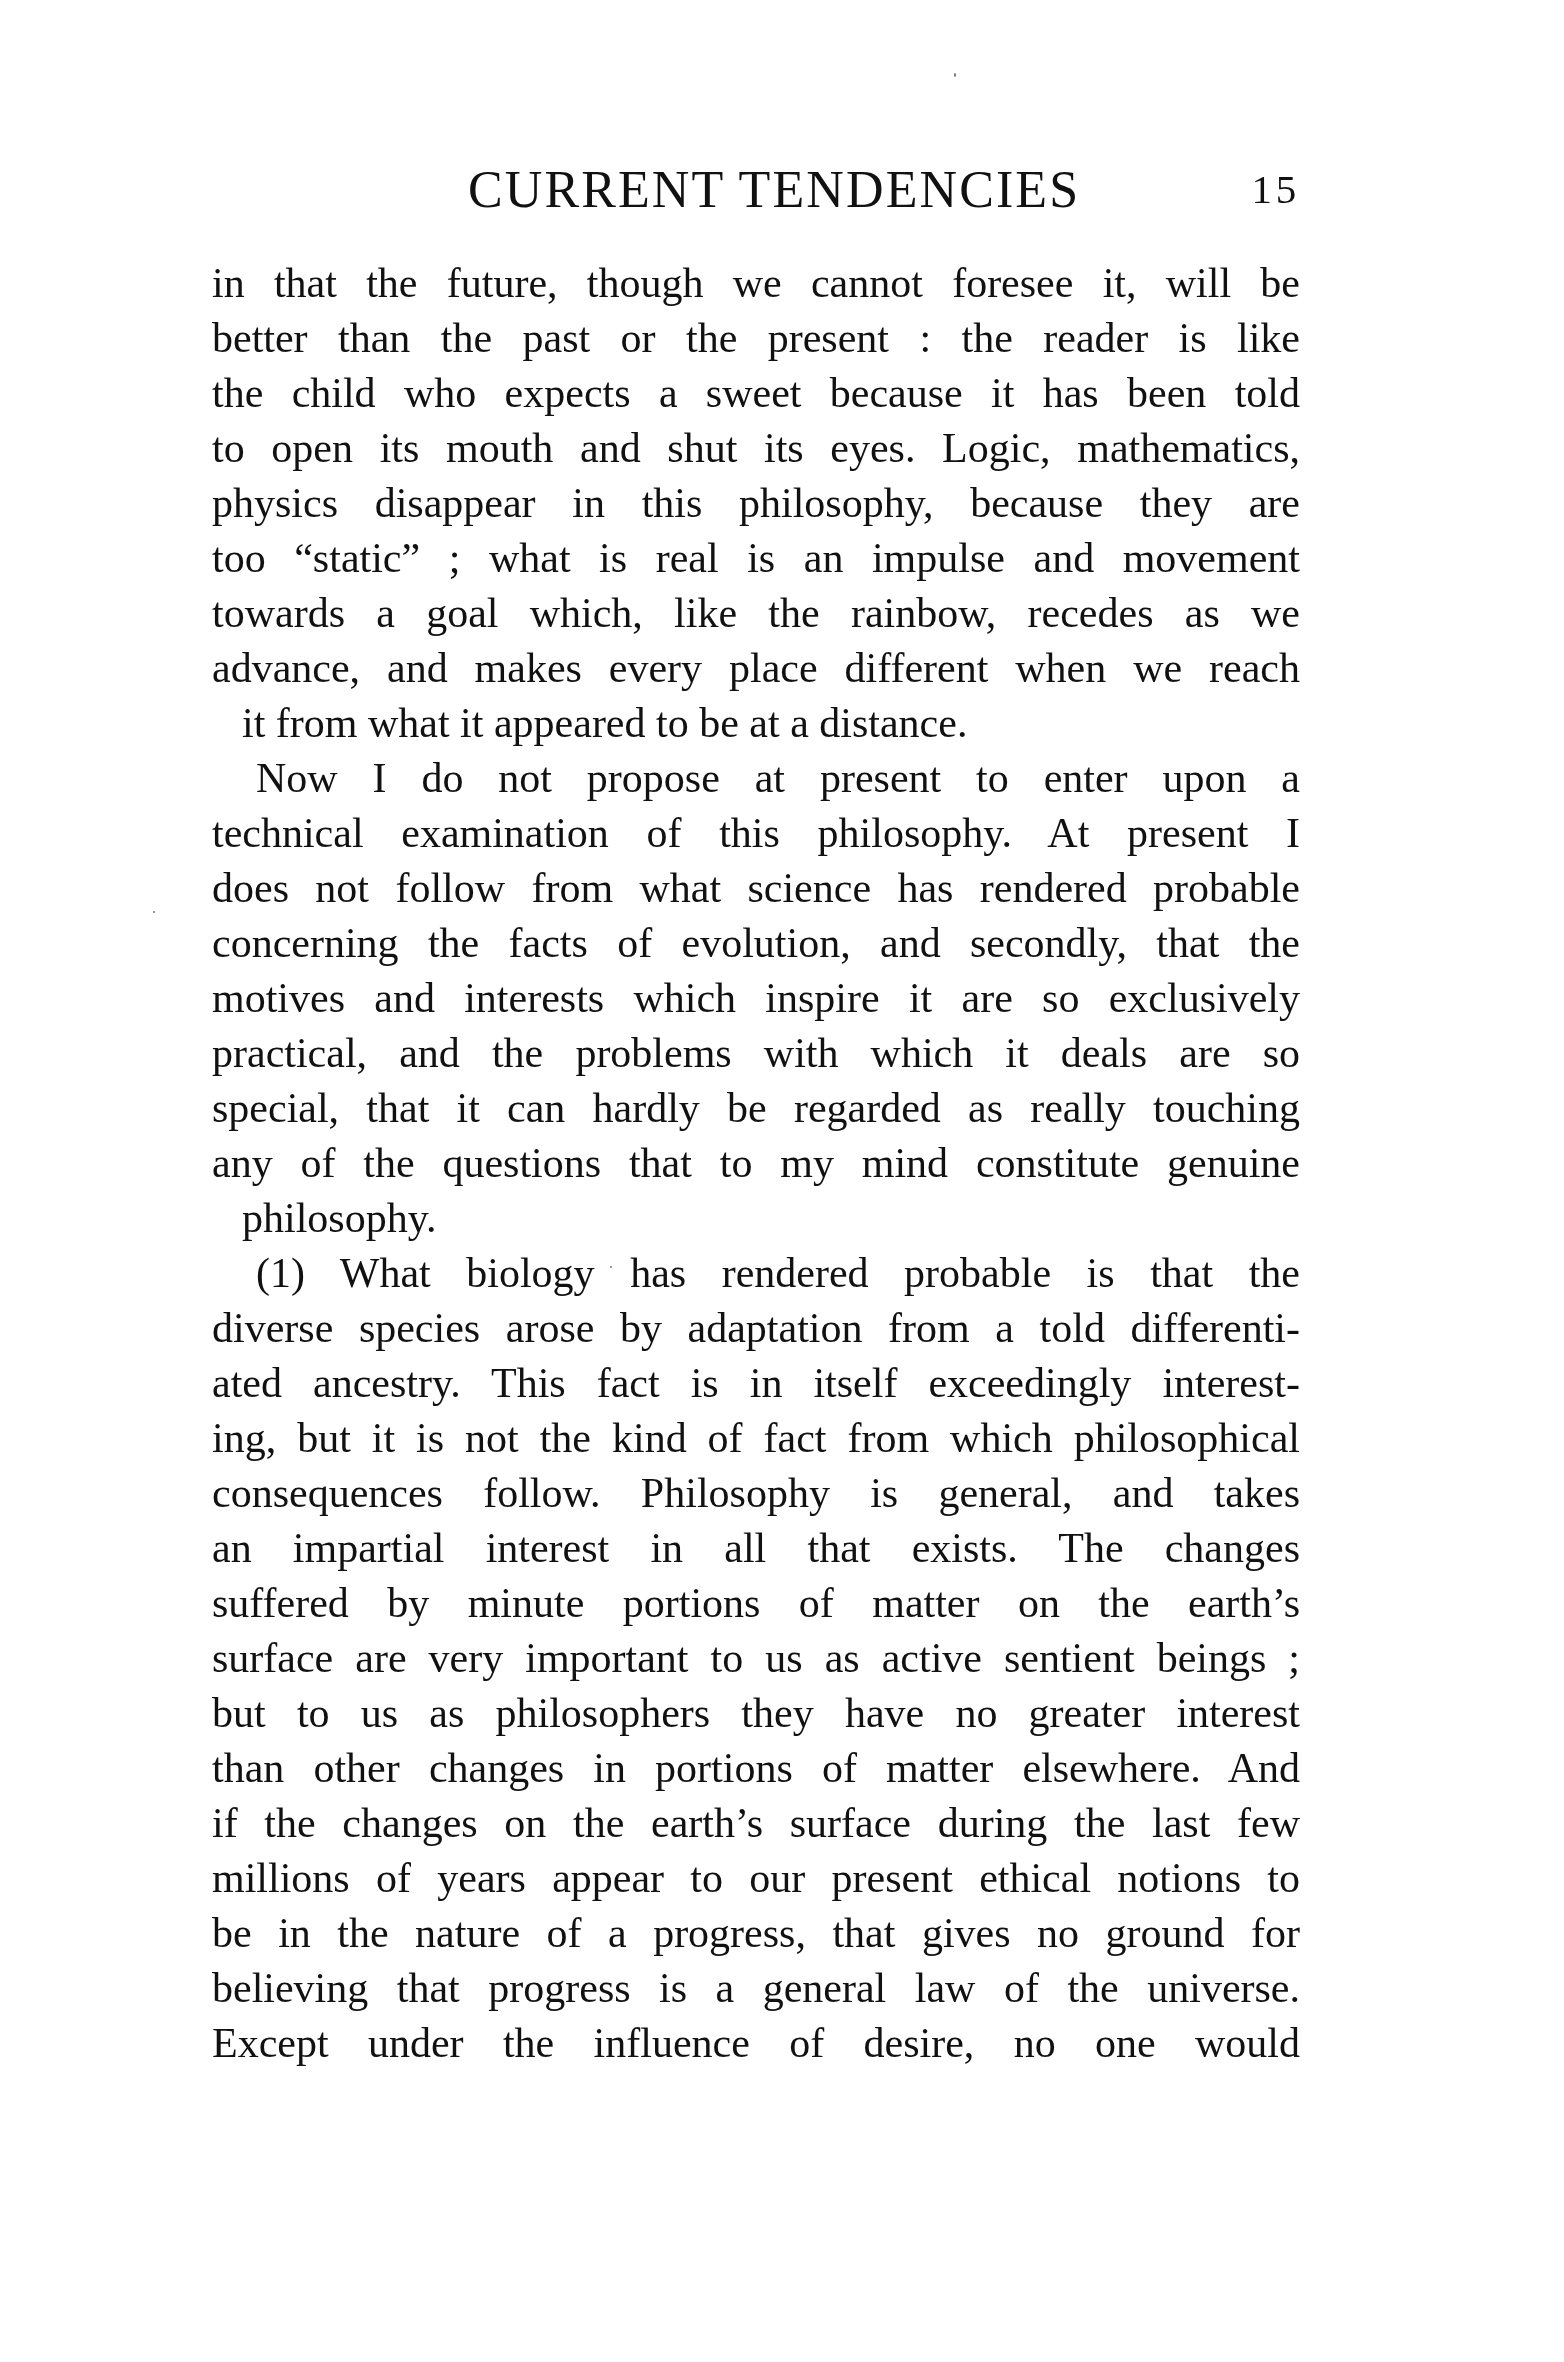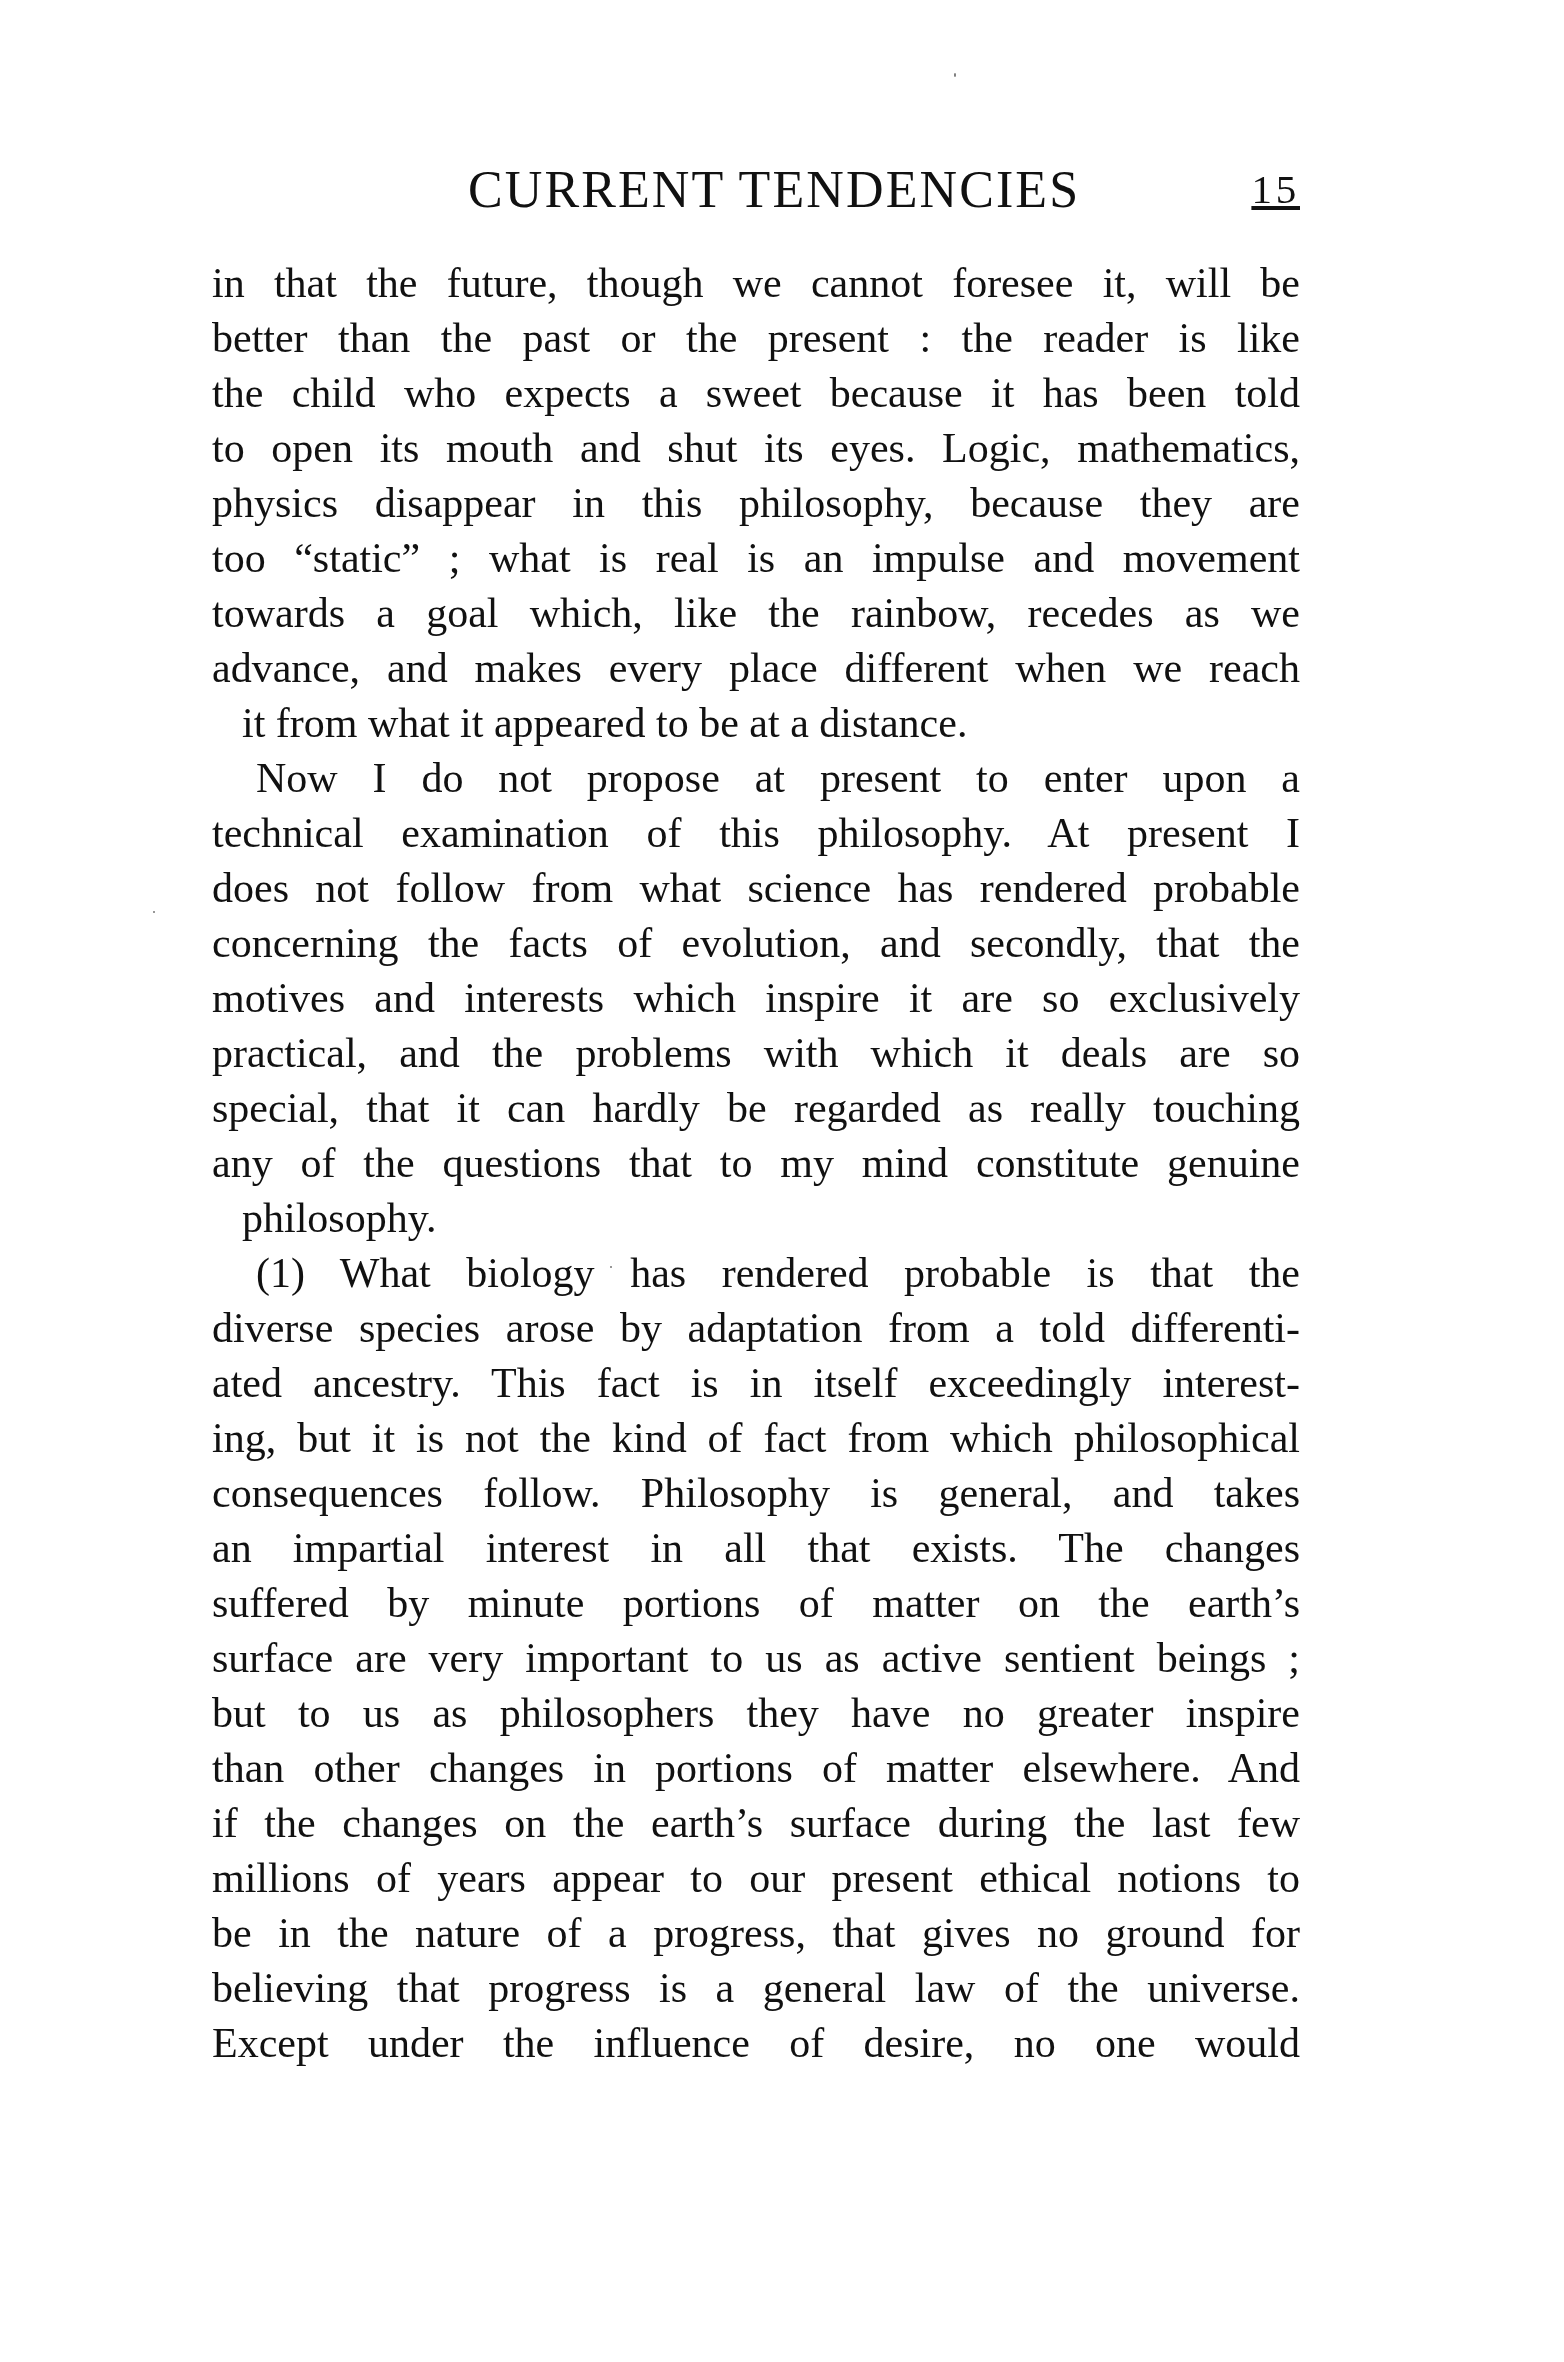--- a/index.html
+++ b/index.html
@@ -31,21 +31,20 @@
     line-height: 47px;
     white-space: nowrap;
   }
   .page-number {
     position: absolute;
     right: 0;
     top: 0;
     font-size: 41px;
     line-height: 47px;
     letter-spacing: 3.8px;
-    text-decoration: underline;
   }
   .body-text {
     position: absolute;
     left: 212px;
     top: 256px;
     width: 1088px;
   }
   .line {
     display: block;
     height: 55px;
@@ -106,21 +105,21 @@
 
   <div>
     <span class="line indent">(1) What biology has rendered probable is that the</span>
     <span class="line">diverse species arose by adaptation from a told differenti-</span>
     <span class="line">ated ancestry.  This fact is in itself exceedingly interest-</span>
     <span class="line">ing, but it is not the kind of fact from which philosophical</span>
     <span class="line">consequences follow.  Philosophy is general, and takes</span>
     <span class="line">an impartial interest in all that exists.  The changes</span>
     <span class="line">suffered by minute portions of matter on the earth’s</span>
     <span class="line">surface are very important to us as active sentient beings ;</span>
-    <span class="line">but to us as philosophers they have no greater inspire</span>
+    <span class="line">but to us as philosophers they have no greater interest</span>
     <span class="line">than other changes in portions of matter elsewhere.  And</span>
     <span class="line">if the changes on the earth’s surface during the last few</span>
     <span class="line">millions of years appear to our present ethical notions to</span>
     <span class="line">be in the nature of a progress, that gives no ground for</span>
     <span class="line">believing that progress is a general law of the universe.</span>
     <span class="line">Except under the influence of desire, no one would</span>
   </div>
 </main>
 
 <div class="speck" style="left:954px;top:73px;width:1.9px;height:3.8px;"></div>

